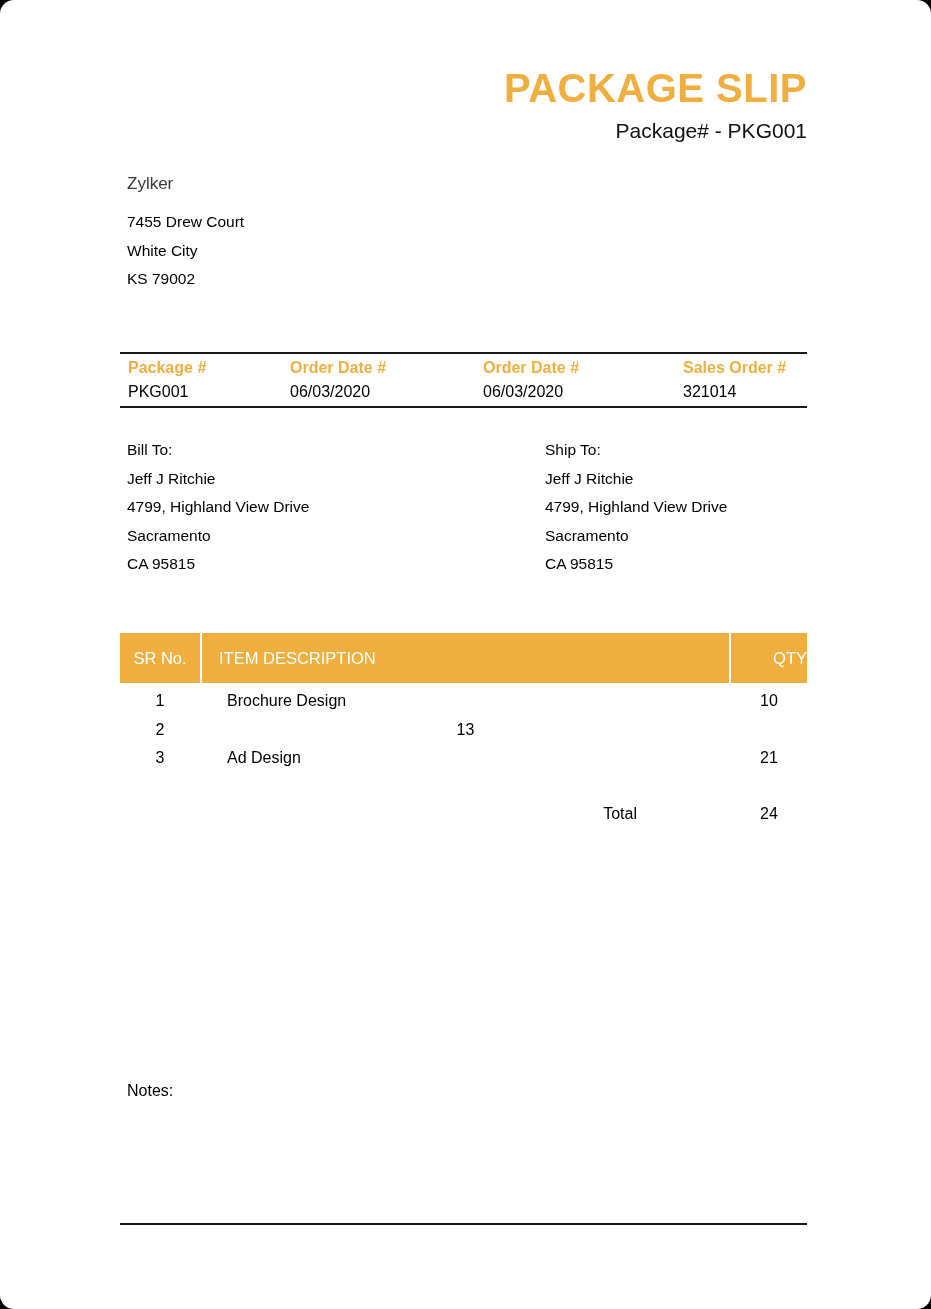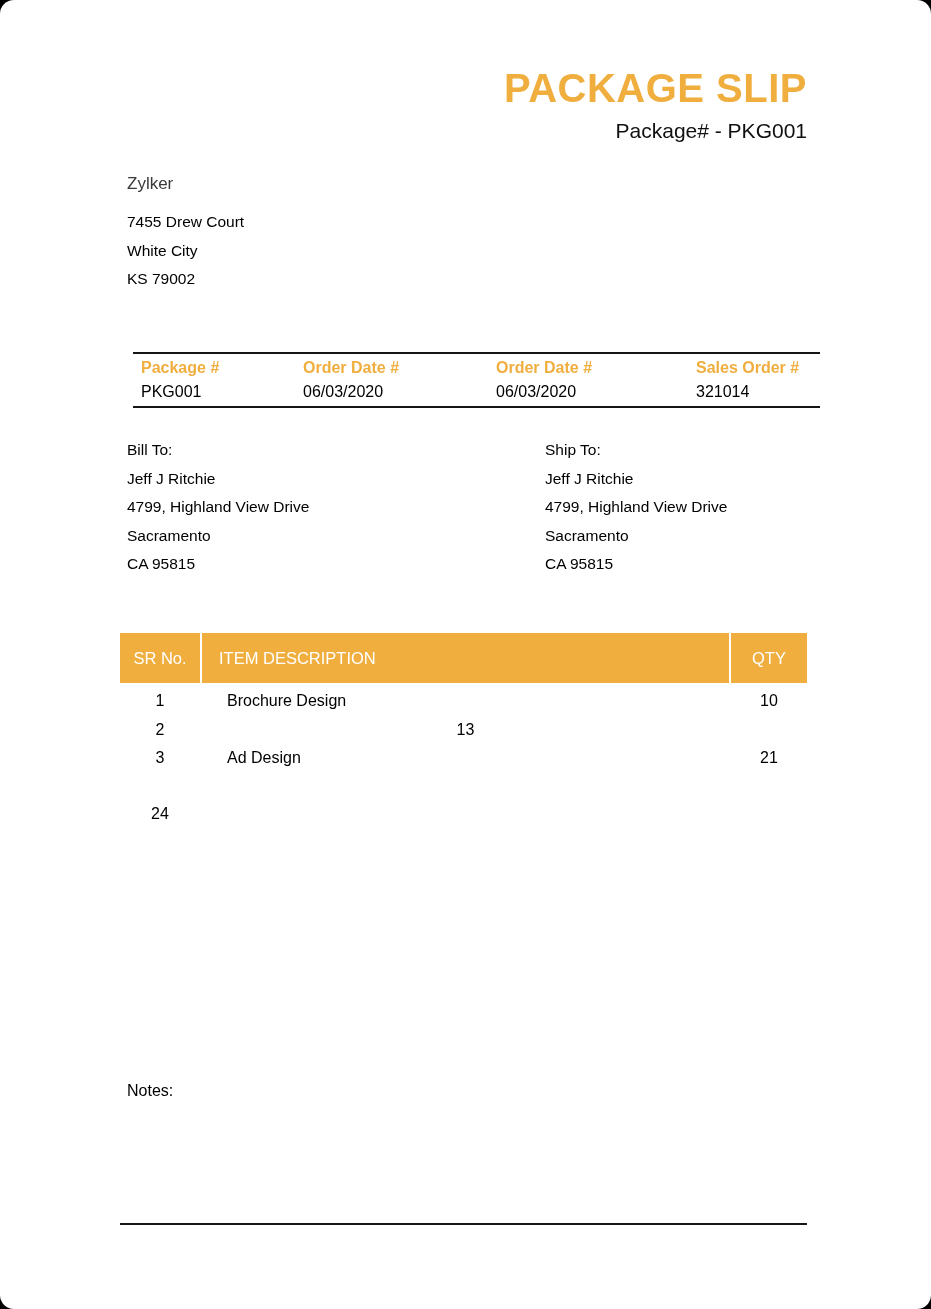--- a/index.html
+++ b/index.html
@@ -18,21 +18,21 @@
   .doc-title { font-size:40px; font-weight:bold; color:var(--accent,#F0AE3F); letter-spacing:0.5px; line-height:48px; }
   .doc-subtitle { font-size:21px; color:#101010; margin-top:7px; line-height:24px; }
 
   
   .company-block { position:absolute; top:174px; left:127px; }
   .company-name { font-size:17px; color:#3a3a3a; line-height:20px; margin-bottom:14px; }
   .company-line { font-size:15.5px; line-height:28.5px; color:#000; }
 
   
   .info-table {
-    position:absolute; top:352px; left:133px; width:687px;
+    position:absolute; top:352px; left:120px; width:687px;
     border-top:2px solid #161616; border-bottom:2px solid #161616;
     padding:2px 0 2px 0; box-sizing:border-box;
   }
   .info-grid { display:grid; grid-template-columns:162px 193px 200px 132px; }
   .info-label { color:var(--accent,#F0AE3F); font-weight:bold; font-size:16px; line-height:24px; padding-left:8px; }
   .info-value { font-size:16px; line-height:24px; padding-left:8px; }
 
   
   .billship { position:absolute; top:436px; left:127px; right:124px; display:flex; }
   .bill-col { width:418px; flex:0 0 418px; }
@@ -44,21 +44,21 @@
     position:absolute; top:633px; left:120px; width:687px; height:50px;
     background:var(--accent,#F0AE3F);
     display:grid; grid-template-columns:80px 531px 76px;
     align-items:center; color:#ffffff; font-size:16.5px;
   }
   .hdr-sr { text-align:center; }
   .hdr-desc {
     height:50px; display:flex; align-items:center; box-sizing:border-box;
     padding-left:17px; border-left:2px solid #ffffff; border-right:2px solid #ffffff;
   }
-  .hdr-qty { text-align:center; }
+  .hdr-qty { text-align:right; }
 
   .items-rows { position:absolute; top:687px; left:120px; width:687px; }
   .item-row { display:grid; grid-template-columns:80px 531px 76px; font-size:16px; line-height:28.7px; }
   .cell-sr { text-align:center; }
   .cell-desc { padding-left:27px; }
   .cell-qty { text-align:center; }
 
   .total-row {
     position:absolute; top:803px; left:120px; width:687px;
     display:grid; grid-template-columns:80px 531px 76px;
@@ -137,20 +137,21 @@
       <div class="cell-qty">13</div>
     </div>
     <div class="item-row">
       <div class="cell-sr">3</div>
       <div class="cell-desc">Ad Design</div>
       <div class="cell-qty">21</div>
     </div>
   </div>
 
   <div class="total-row">
+    <div class="total-label">Total</div>
     <div class="total-value">24</div>
   </div>
 
   <div class="notes-block">Notes:</div>
 
   <div class="bottom-rule"></div>
 
 </div>
 
 </body></html>

